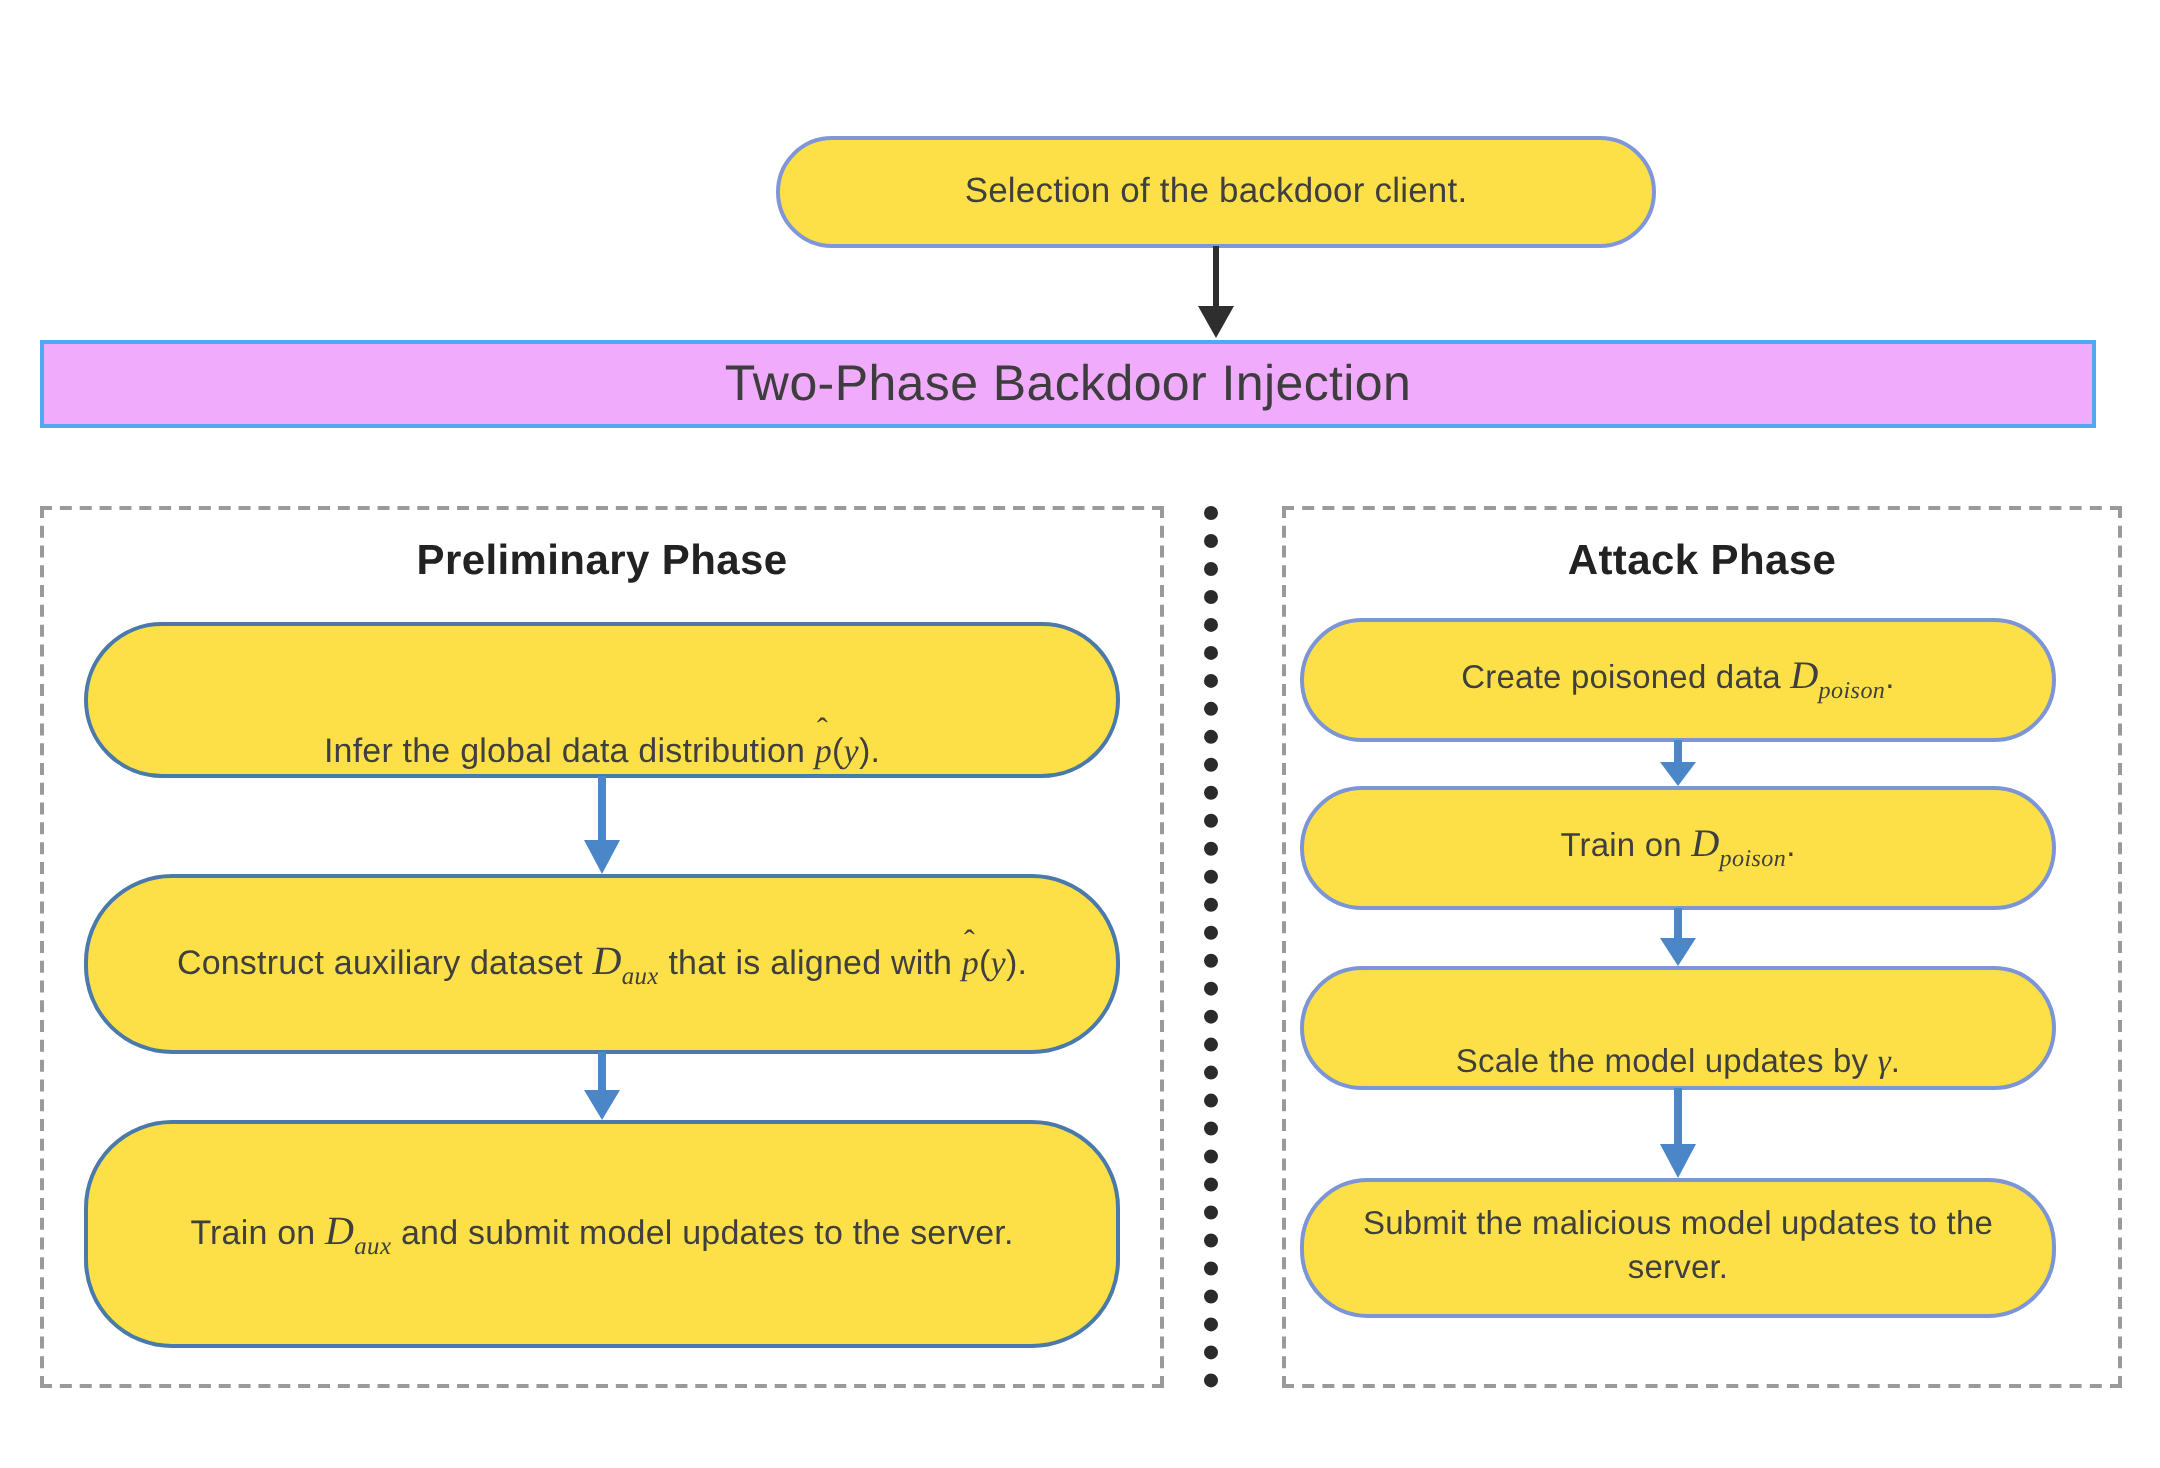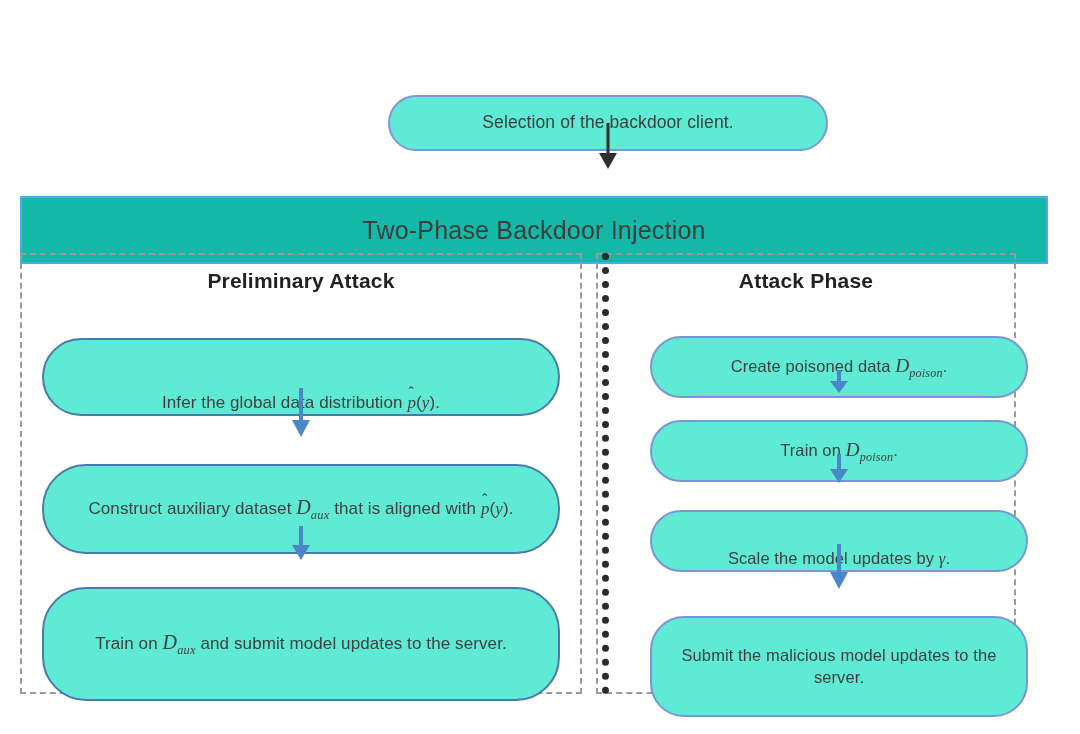--- a/index.html
+++ b/index.html
@@ -20,30 +20,29 @@
     position: absolute;
     left: 0; top: 0;
     width: 1080px;
     height: 734px;
   }
 
   
   .node {
     position: absolute;
     box-sizing: border-box;
-    background: #5eead4;
+    background: #fde047;
     border-style: solid;
     border-width: 2px;
     display: flex;
     align-items: center;
     justify-content: center;
     text-align: center;
     line-height: 1.32;
     color: #3f3f3f;
-    margin-top: 27px;
   }
   .node .txt {
     padding: 0 14px;
     font-size: 17px;
     letter-spacing: .1px;
   }
 
   
   #top-node {
     left: 388px;
@@ -64,43 +63,42 @@
     height: 48px;
   }
 
   
   #banner {
     position: absolute;
     box-sizing: border-box;
     left: 20px;
     top: 170px;
     width: 1028px;
-    height: 68px;
+    height: 44px;
     border: 2px solid #4fa8f0;
-    background: #14b8a6;
+    background: #f0abfc;
     display: flex;
     align-items: center;
     justify-content: center;
-    margin-top: 26px;
   }
   #banner .txt {
     font-size: 25px;
     color: #3d3d3d;
     letter-spacing: .2px;
   }
 
   
   .panel {
     position: absolute;
     box-sizing: border-box;
     border: 2px dashed #9a9a9a;
     background: transparent;
   }
   #panel-left  { left: 20px;  top: 253px; width: 562px; height: 441px; }
-  #panel-right { left: 596px; top: 253px; width: 420px; height: 441px; }
+  #panel-right { left: 641px; top: 253px; width: 420px; height: 441px; }
 
   .panel-title {
     position: absolute;
     top: 14px;
     left: 0;
     width: 100%;
     text-align: center;
     font-size: 21px;
     font-weight: bold;
     color: #222;
@@ -132,21 +130,21 @@
     border-radius: 34px;
   }
 
   #l-node-0 { top: 311px; height: 78px; align-items: flex-end; }
   #l-node-1 { top: 437px; height: 90px; }
   #l-node-2 { top: 560px; height: 114px; }
 
   #r-node-0 { top: 309px; height: 62px; }
   #r-node-1 { top: 393px; height: 62px; }
   #r-node-2 { top: 483px; height: 62px; align-items: flex-end; }
-  #r-node-3 { top: 589px; height: 101px; }
+  #r-node-3 { top: 589px; height: 70px; }
 
   .node.right-node .txt { font-size: 16.5px; }
 
   
   .conn {
     position: absolute;
     width: 22px;
   }
   #l-conn-0 { left: 290px; top: 388px;  height: 50px; }
   #l-conn-1 { left: 290px; top: 526px;  height: 35px; }
@@ -198,21 +196,21 @@
   <svg id="top-arrow" viewBox="0 0 26 48">
     <line x1="13" y1="0" x2="13" y2="33" stroke="#2e2e2e" stroke-width="3"></line>
     <polygon points="13,46 4,30 22,30" fill="#2e2e2e"></polygon>
   </svg>
 
   <div id="banner">
     <span class="txt">Two-Phase Backdoor Injection</span>
   </div>
 
   <div class="panel" id="panel-left">
-    <div class="panel-title">Preliminary Attack</div>
+    <div class="panel-title">Preliminary Phase</div>
   </div>
 
   <div class="panel" id="panel-right">
     <div class="panel-title">Attack Phase</div>
   </div>
 
   <div id="divider"></div>
 
   <div class="node left-node" id="l-node-0">
     <span class="txt">Infer the global data distribution <span class="hatp">p</span>(<span class="mathit">y</span>).</span>

